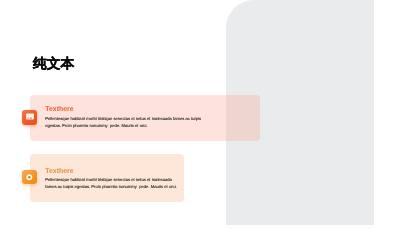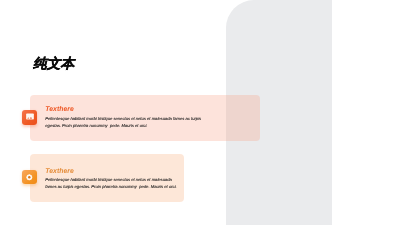--- a/index.html
+++ b/index.html
@@ -1,17 +1,17 @@
 <!DOCTYPE html>
 <html><head>
 <meta charset="utf-8">
 <style>
   html,body{margin:0;padding:0;}
   body{width:400px;height:225px;background:#ffffff;font-family:"Liberation Sans",sans-serif;overflow:hidden;-webkit-font-smoothing:antialiased;text-rendering:geometricPrecision;}
-  .slide{position:relative;width:332px;height:225px;background:#fff;overflow:hidden;font-style:italic;}
+  .slide{position:relative;width:374px;height:225px;background:#fff;overflow:hidden;}
 
   .bgshape{position:absolute;left:226px;top:0;width:174px;height:225px;background:#eaebed;border-top-left-radius:28px;}
 
   .title{position:absolute;left:33px;top:57.0px;font-size:13.8px;font-weight:bold;color:#0b0b0b;line-height:14px;letter-spacing:0px;-webkit-text-stroke:0.35px #0b0b0b;}
 
   .card{position:absolute;border-radius:4px;}
   .card1{left:30px;top:95px;width:229.6px;height:45.6px;background:rgba(248,159,131,0.29);}
   .card2{left:30px;top:154px;width:154px;height:47.6px;background:rgba(246,164,106,0.26);}
 
   .icon{position:absolute;border-radius:3.0px;box-shadow:0 1.5px 3px rgba(236,80,30,0.28);}

